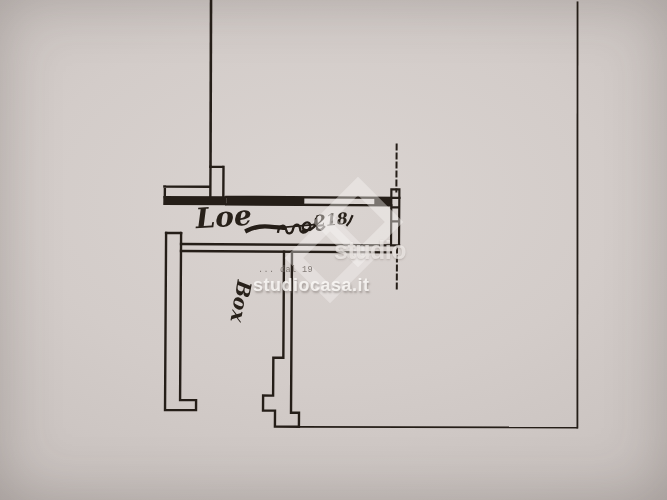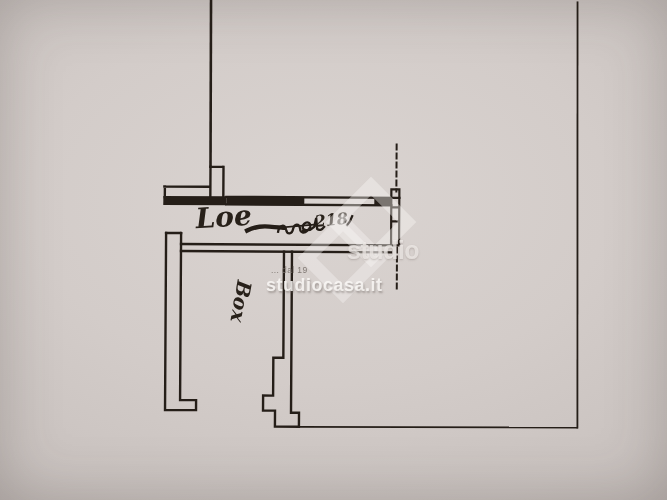--- a/index.html
+++ b/index.html
@@ -17,40 +17,41 @@
   .plan{
     position:absolute;left:0;top:0;width:667px;height:500px;
     transform:rotate(.35deg);transform-origin:50% 50%;
   }
   .plan path{stroke:#251e18;fill:none;stroke-linecap:square;}
   .ink-fill{fill:#251e18;stroke:none;}
   .hand{
     font-family:"DejaVu Serif","Liberation Serif",serif;
     font-style:italic;font-weight:700;fill:#28211a;
   }
-  .watermark{position:absolute;left:17px;top:0;width:598px;height:500px;pointer-events:none;}
+  .watermark{position:absolute;left:4px;top:0;width:598px;height:500px;pointer-events:none;}
   .diamond{
     position:absolute;box-sizing:border-box;
     width:64px;height:64px;
     border:13px solid rgba(250,248,246,.40);
     transform:rotate(45deg);
   }
   .d1{left:322px;top:190px;}
   .d2{left:294px;top:226px;border-color:rgba(250,248,246,.36);}
   .wm-brand{
     position:absolute;left:318px;top:240px;width:84px;
     text-align:right;line-height:20px;
     font-weight:700;font-size:25px;letter-spacing:-.5px;
     color:rgba(242,239,236,.72);
     text-shadow:0 1px 2px rgba(120,110,104,.35);
   }
   .wm-tagline{
     position:absolute;left:254px;top:265px;
     font-size:8.5px;letter-spacing:.4px;
     color:rgba(122,114,109,.92);
+    font-family:Liberation Mono, monospace;
   }
   .wm-site{
     position:absolute;left:249px;top:275px;
     font-size:18px;font-weight:700;letter-spacing:.5px;
     color:rgba(250,248,246,.86);
     text-shadow:1px 2px 2px rgba(105,96,90,.45);
   }
 </style>
 </head>
 <body>

